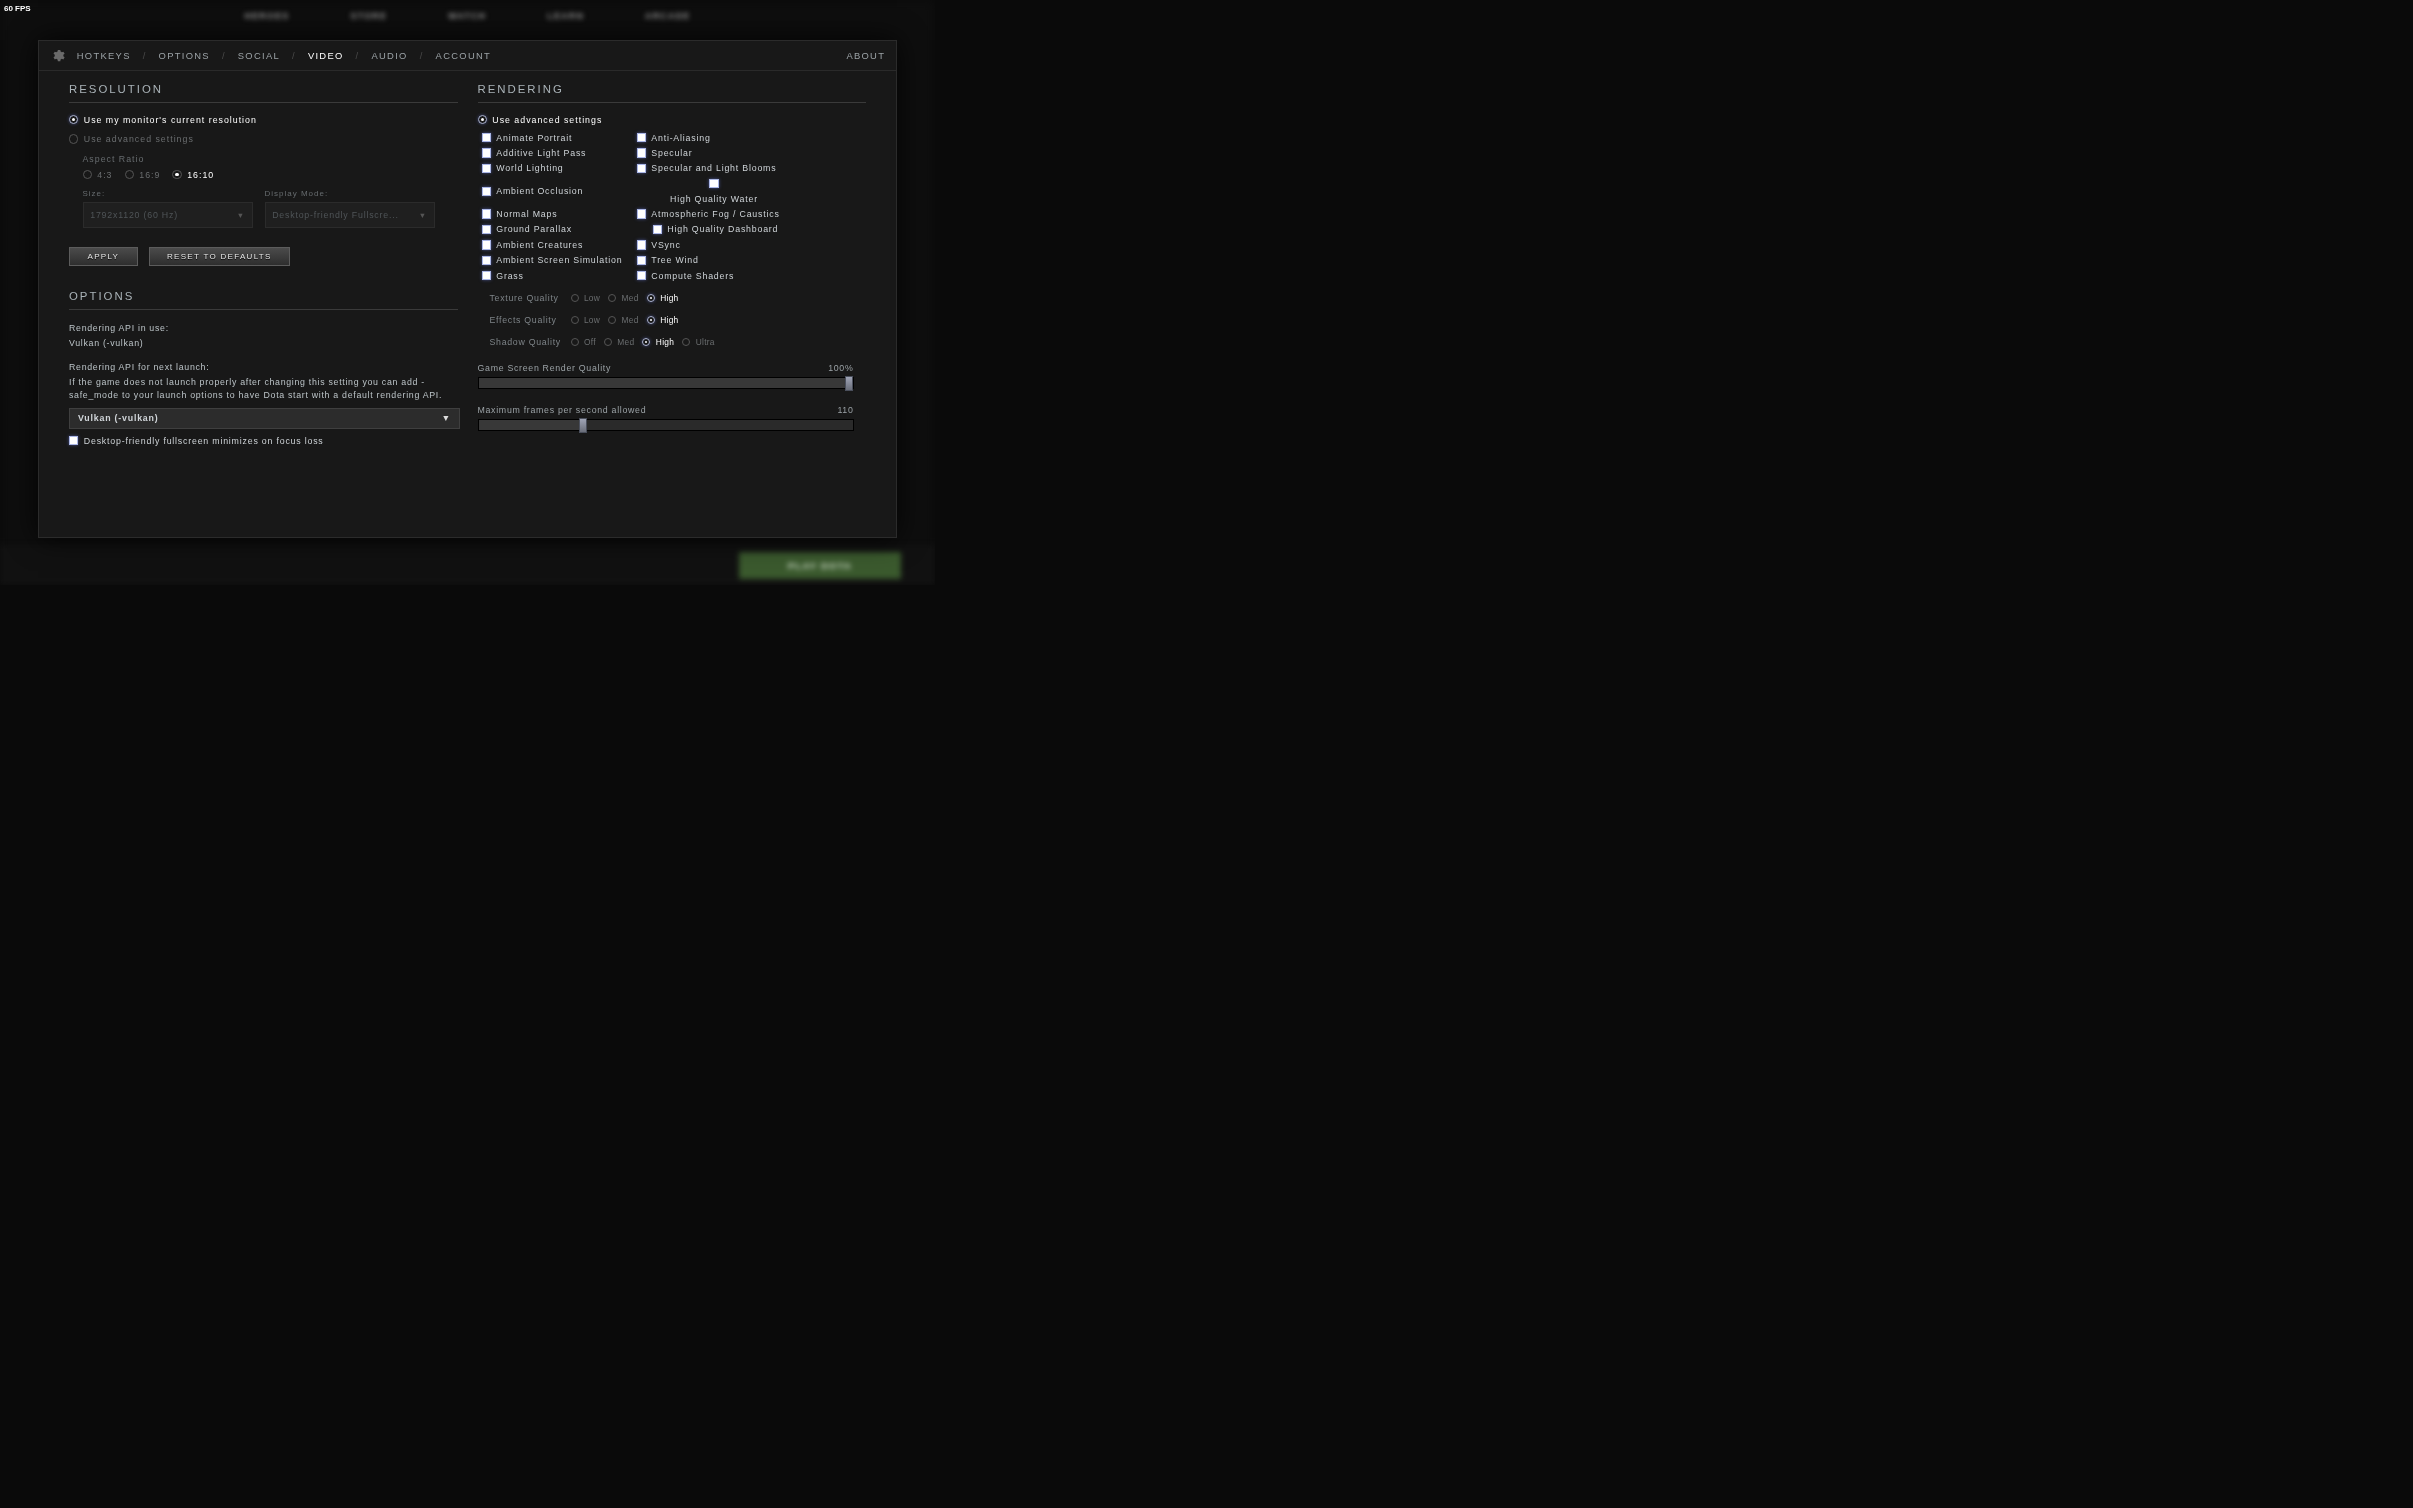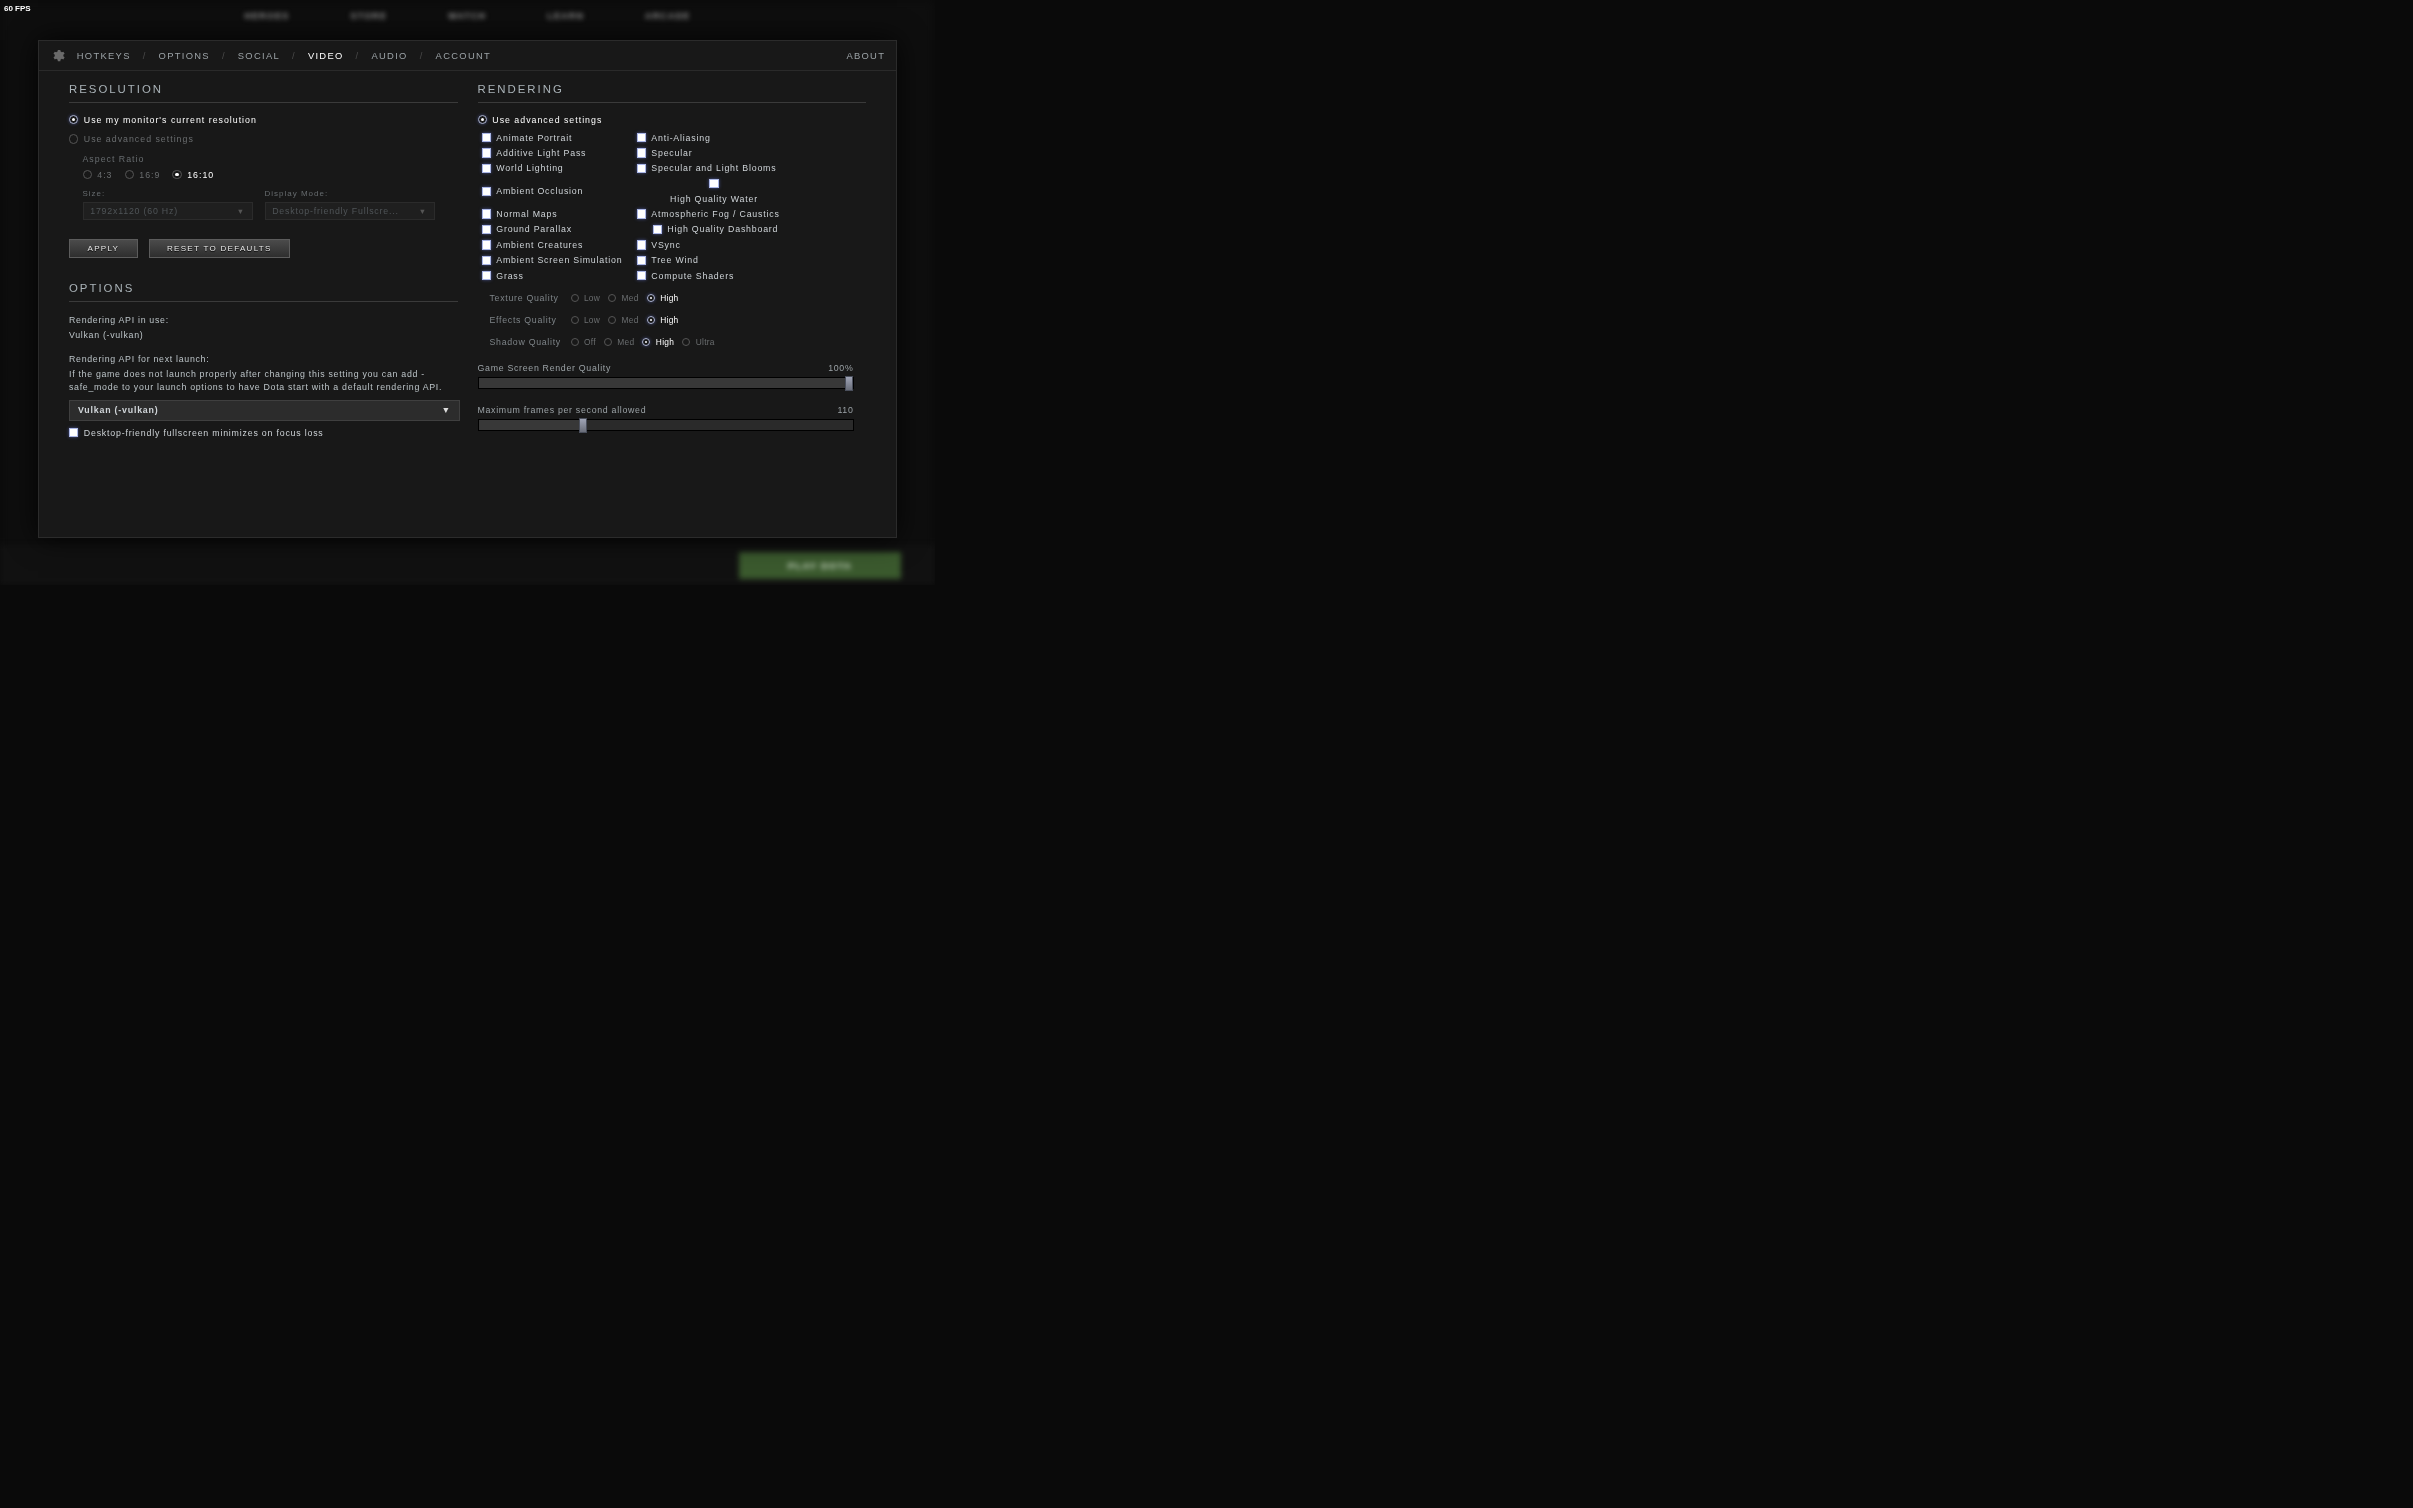--- a/index.html
+++ b/index.html
@@ -95,21 +95,21 @@
   color:#696f73;
 }
 .sub-row { display:flex; gap:12px; align-items:center; margin: 4px 0 9.4px;}
 .sub-row .radio { margin-bottom:0;}
 .form-row { display:flex; gap: 12px; margin-left:13.5px; margin-top:2.7px; }
 .form-group { display:flex; flex-direction:column; gap:4px; }
 .form-group label { color:#676c6f; font-size:8px; letter-spacing:1px;}
 .select {
   border: 0.7px solid #3c3c3c;
   background: #252525;
-  height: 18px;
+  height: 26px;
   display:flex; align-items:center; justify-content:space-between;
   padding: 0 6.7px;
   color:#7b848a;
   font-size: 8.8px; letter-spacing:0.8px;
   cursor:pointer;
   min-width: 168px;
 }
 .select.dim { opacity: 0.55; }
 .chev { font-size: 7.4px; color:#888; }
 .btn-row { display:flex; gap:10.8px; margin-top: 19px; }

